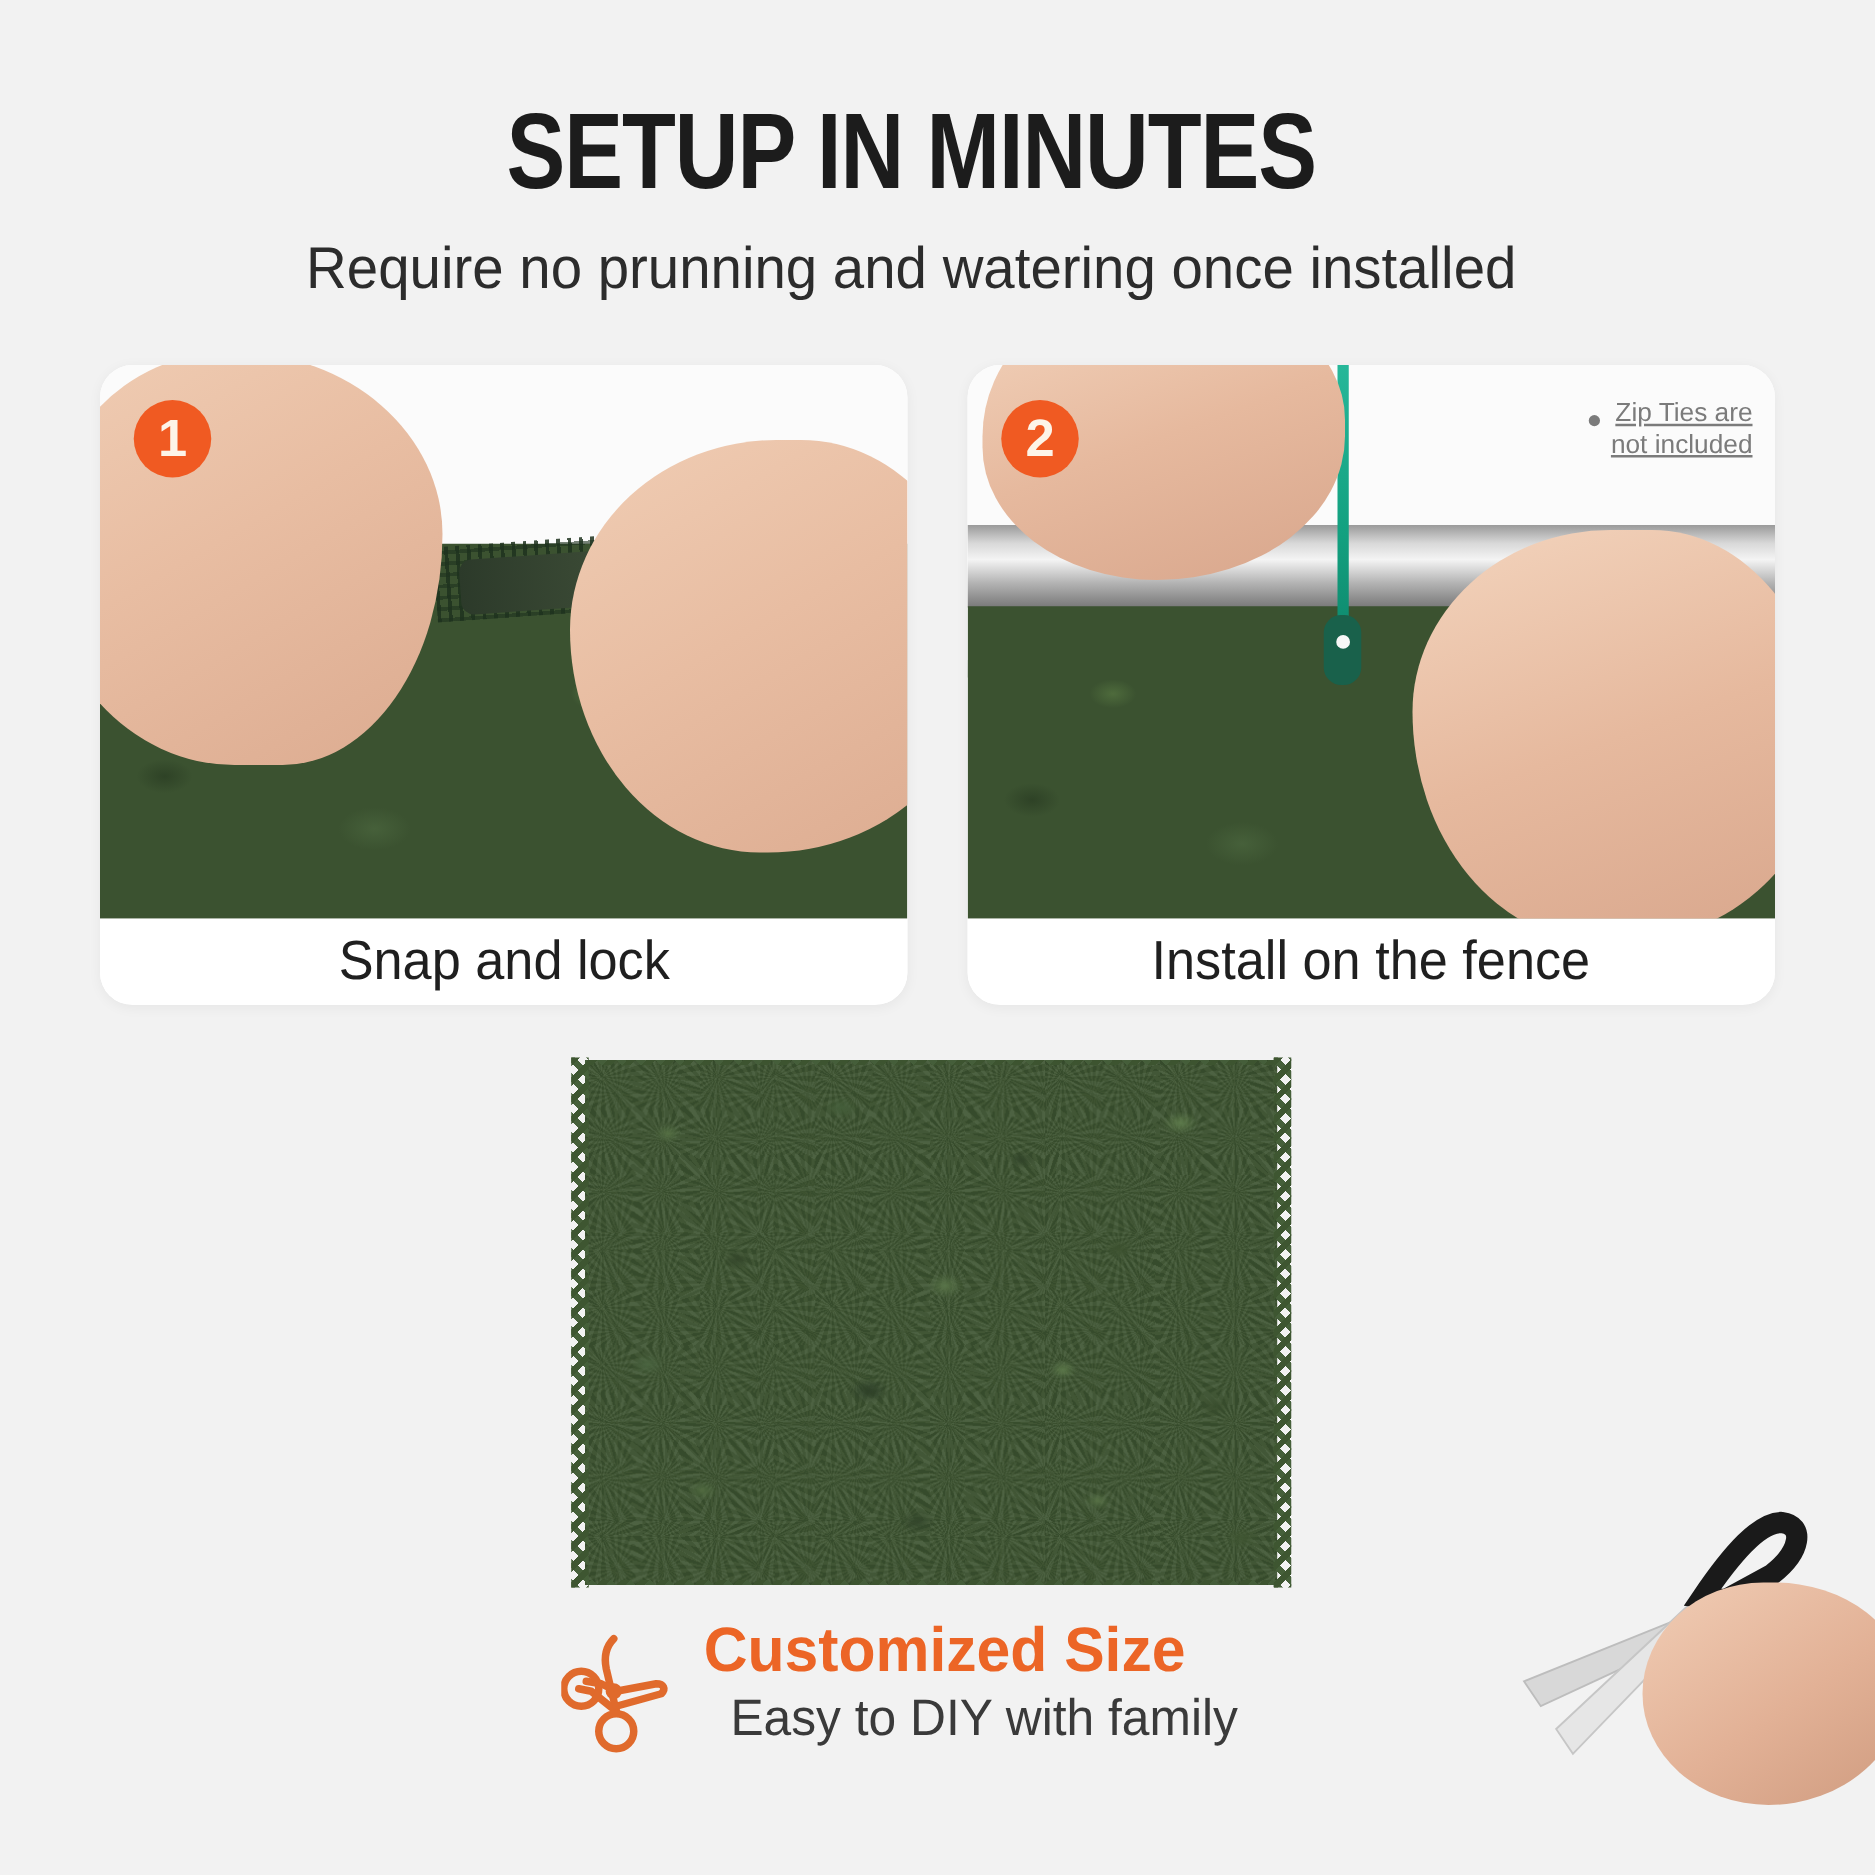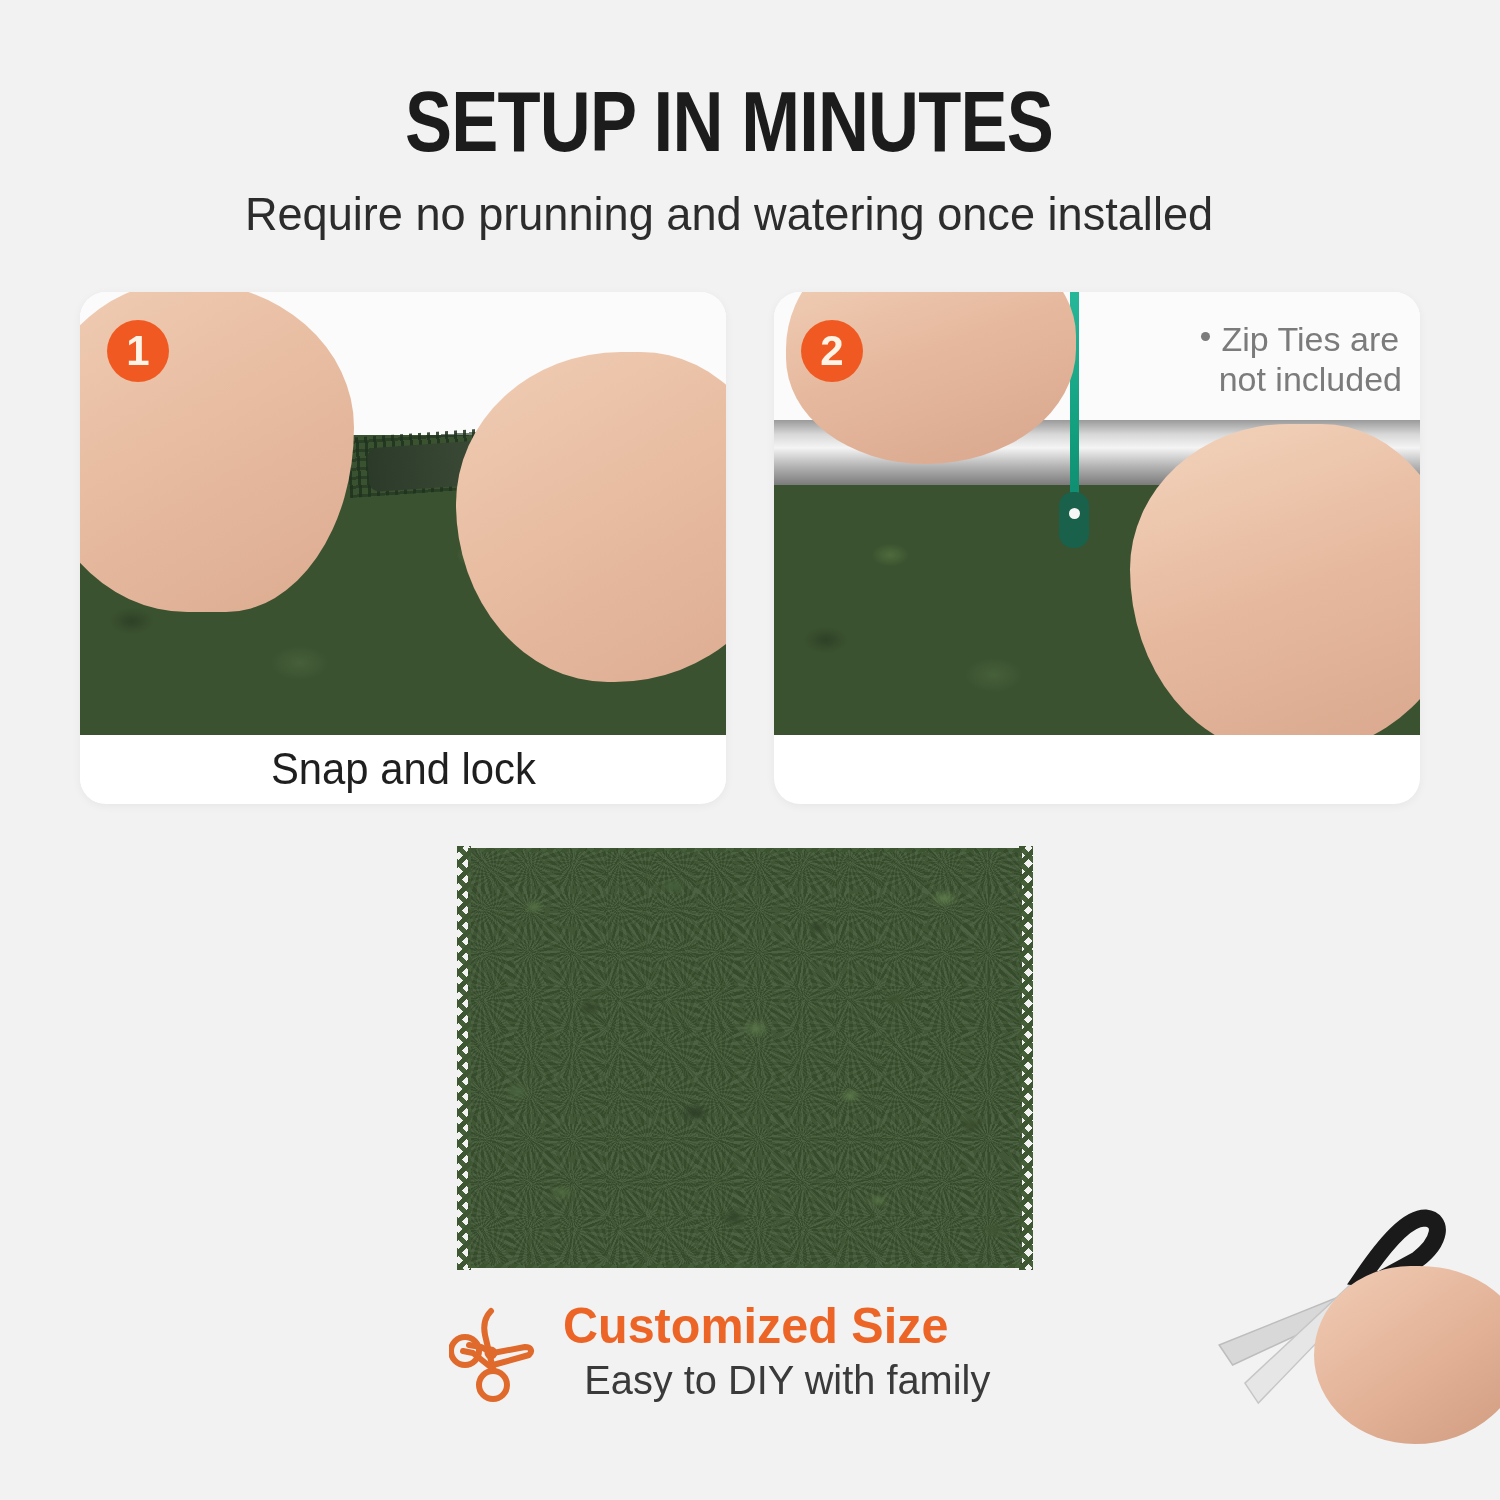--- a/index.html
+++ b/index.html
@@ -105,25 +105,26 @@
     z-index: 9;
     line-height: 1;
   }
 
   .note {
     position: absolute;
     top: 27px;
     right: 18px;
     z-index: 9;
     color: #7b7b7b;
-    font-size: 34px;
+    font-size: 21px;
     line-height: 1.18;
-    text-align: center;
+    text-align: right;
     white-space: pre-line;
     padding-left: 18px;
+    text-decoration: underline;
   }
   .note::before {
     content: "";
     position: absolute;
     left: 0;
     top: 13px;
     width: 9px;
     height: 9px;
     border-radius: 50%;
     background: #7b7b7b;
@@ -321,21 +322,20 @@
     position: absolute;
     left: 0;
     top: 1295px;
     width: 1500px;
     display: flex;
     justify-content: center;
     align-items: flex-start;
   }
   .footer-inner {
     display: flex;
-    align-items: center;
     gap: 22px;
     transform: translateX(-24px);
   }
   .footer-text { text-align: left; }
   .footer-title {
     font-size: 50px;
     font-weight: 700;
     color: #ec6526;
     line-height: 1.02;
     transform: scaleX(0.97);
@@ -381,20 +381,23 @@
     <div class="note">Zip Ties are
 not included</div>
     <div class="photo">
       <div class="p2-pole"></div>
       <div class="p2-bar"></div>
       <div class="p2-leaves leafy"></div>
       <div class="p2-tie"></div>
       <div class="p2-tie-head"></div>
       <div class="p2-hand-top skin2"></div>
       <div class="p2-hand-right skin2"></div>
+    </div>
+    <div class="caption">
+      <span>Install on the fence</span>
     </div>
   </div>
 
 </div>
 
 <div class="mat"></div>
 <div class="mat-sides">
   <span class="l"></span>
   <span class="r"></span>
 </div>

